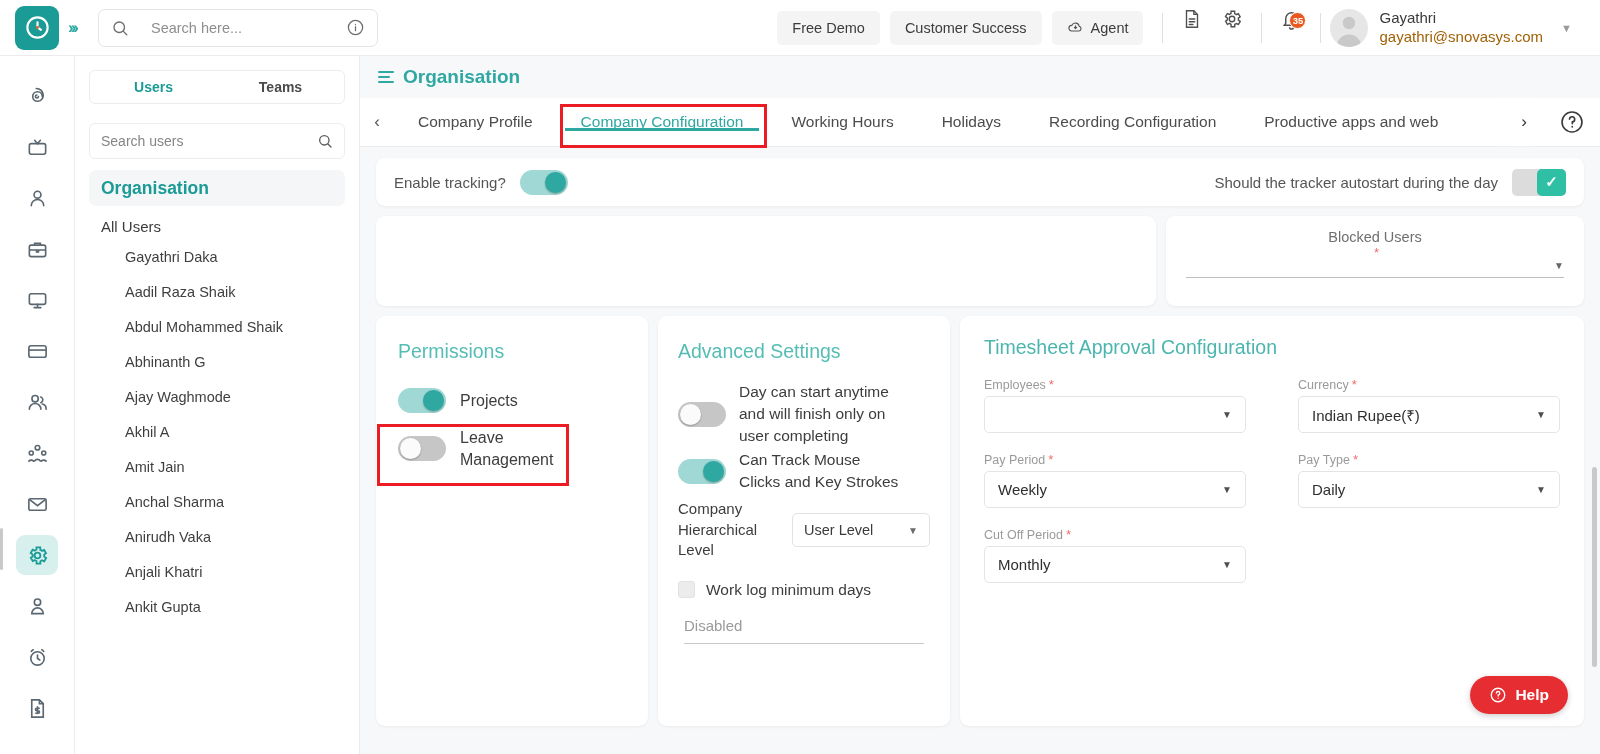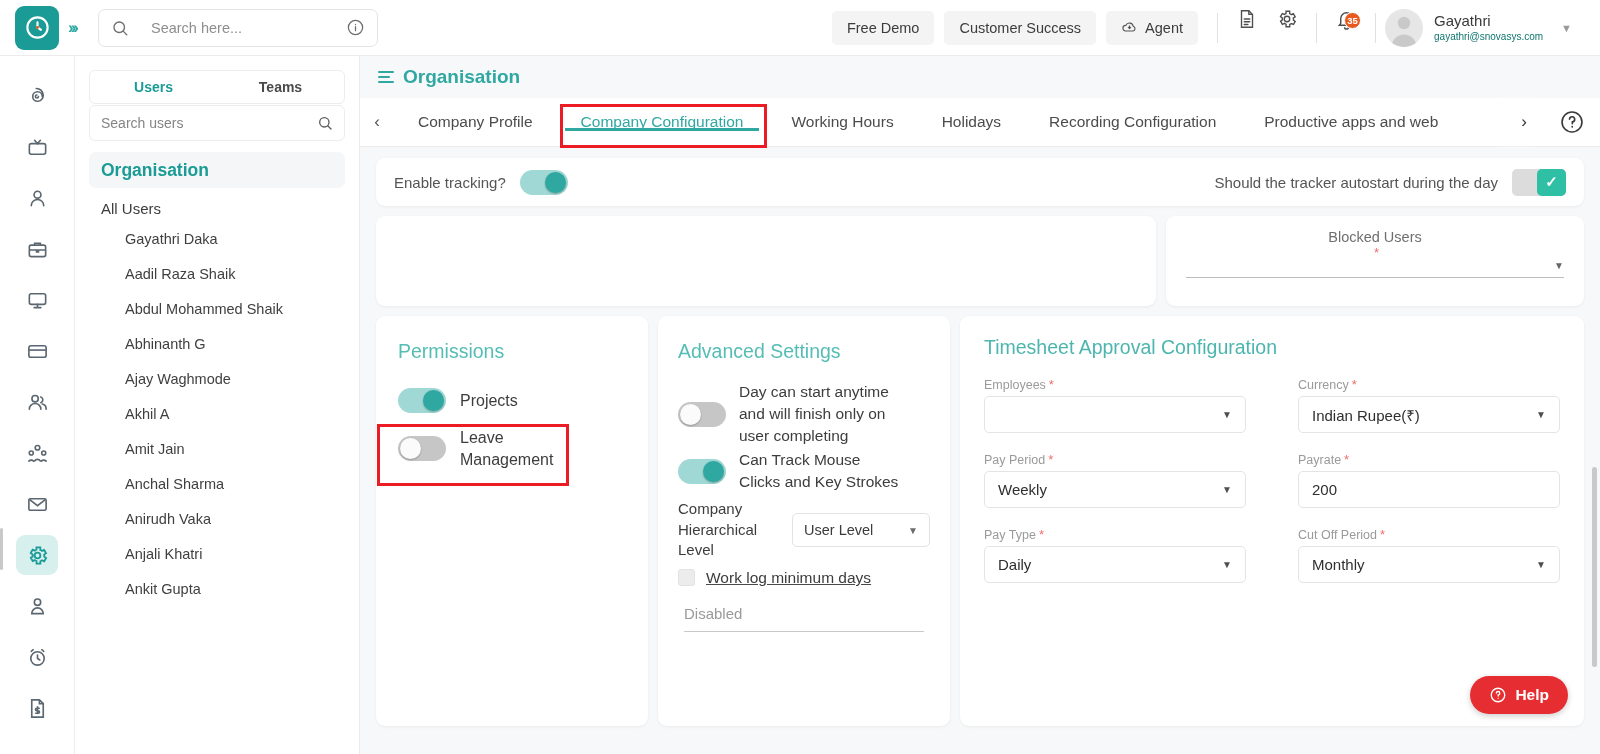--- a/index.html
+++ b/index.html
@@ -49,21 +49,21 @@
     position: absolute; top: 4px; right: 5px; background: #e8591f; color: #fff;
     font-size: 9.5px; border-radius: 50%; min-width: 17px; height: 17px;
     display: flex; align-items: center; justify-content: center; font-weight: bold;
     border: 1.5px solid #fff;
   }
   .avatar {
     width: 38px; height: 38px; border-radius: 50%; background: #e6e6e6; margin-right: 11px;
     display:flex; align-items:flex-end; justify-content:center; overflow:hidden; flex:none;
   }
   .uname { font-size: 15px; color: #3a3a3a; line-height: 1.25; }
-  .umail { font-size: 10px; color: #0f766e; line-height: 1.25; }
+  .umail { font-size: 15px; color: #a16207; line-height: 1.25; }
   .caret-down { margin-left: 18px; color: #9a9a9a; font-size: 11px; cursor:pointer; }
 
   
   .body { flex: 1; display: flex; min-height: 0; position: relative; }
 
   
   .rail {
     width: 75px; background: #fff; border-right: 1px solid #ececec;
     display: flex; flex-direction: column; align-items: center; padding-top: 20px;
     gap: 11px; flex: none; position: relative;
@@ -80,21 +80,21 @@
     width: 285px; background: #fff; border-right: 1px solid #ececec; flex: none;
     display: flex; flex-direction: column; padding: 14px 14px 0 14px; overflow: hidden;
   }
   .tabsw { display: flex; border: 1px solid #ededed; border-radius: 6px; height: 34px; overflow: hidden; }
   .tabsw > div {
     flex: 1; display: flex; align-items: center; justify-content: center;
     font-size: 14px; font-weight: bold; cursor: pointer; color: #4a4a4a;
   }
   .tabsw > div.sel { color: #1a9b96; }
   .usearch {
-    margin-top: 1px; height: 36px; border: 1px solid #ededed; border-radius: 6px;
+    margin-top: 19px; height: 36px; border: 1px solid #ededed; border-radius: 6px;
     display: flex; align-items: center; padding: 0 11px;
   }
   .usearch input {
     border: none; outline: none; flex: 1; font-size: 14px; color: #555;
     font-family: "Liberation Sans", sans-serif;
   }
   .usearch input::placeholder { color: #858585; }
   .orgrow {
     margin-top: 11px; background: #f5f6f7; border-radius: 7px; height: 36px;
     display: flex; align-items: center; padding-left: 12px; font-size: 17.5px;
@@ -176,21 +176,21 @@
 
   .advrow { display: flex; align-items: center; gap: 13px; margin-bottom: 2px; }
   .advrow .txt { font-size: 15.5px; color: #3d3d3d; line-height: 1.42; }
   .advsel-row { display: flex; align-items: center; gap: 10px; margin-top: 6px; }
   .advsel-row .lab { font-size: 15px; color: #3d3d3d; line-height: 1.38; width: 104px; }
   .selbox {
     flex: 1; height: 34px; border: 1px solid #e2e2e2; border-radius: 5px; display: flex;
     align-items: center; padding: 0 11px; font-size: 14.5px; color: #3b3b3b; cursor: pointer; background: #fff;
   }
   .selbox .dd { margin-left: auto; color: #6b6b6b; font-size: 10px; }
-  .chkrow { display: flex; gap: 11px; margin-top: 8px; text-decoration: underline; }
+  .chkrow { display: flex; gap: 11px; margin-top: 20px; }
   .sqbox { width: 17px; height: 17px; border-radius: 3px; background: #ececec; border: 1px solid #e2e2e2; cursor: pointer; flex:none; }
   .chkrow .txt { font-size: 15.5px; color: #3d3d3d; }
   .disabledfield { margin: 18px 6px 0 6px; border-bottom: 1.5px solid #c9c9c9; padding-bottom: 9px; font-size: 15px; color: #9a9a9a; }
 
   .formgrid { display: grid; grid-template-columns: 1fr 1fr; column-gap: 52px; row-gap: 19px; margin-top: 8px; }
   .fld .flbl { font-size: 12.5px; color: #9a9a9a; margin-bottom: 4px; }
   .fld .fbox {
     height: 37px; border: 1px solid #e4e4e4; border-radius: 5px; display: flex; align-items: center;
     padding: 0 13px; font-size: 15px; color: #2f2f2f; background: #fff; cursor: pointer;
   }
@@ -536,26 +536,20 @@
               </div>
 
               <div class="fld">
                 <div class="flbl"><span>Pay Period</span><span class="req">*</span></div>
                 <div class="fbox">
                   <span>Weekly</span>
                   <span class="dd">▼</span>
                 </div>
               </div>
 
-              <div class="fld">
-                <div class="flbl"><span>Payrate</span><span class="req">*</span></div>
-                <div class="fbox">
-                  <span>200</span>
-                </div>
-              </div>
 
               <div class="fld">
                 <div class="flbl"><span>Pay Type</span><span class="req">*</span></div>
                 <div class="fbox">
                   <span>Daily</span>
                   <span class="dd">▼</span>
                 </div>
               </div>
 
               <div class="fld">

